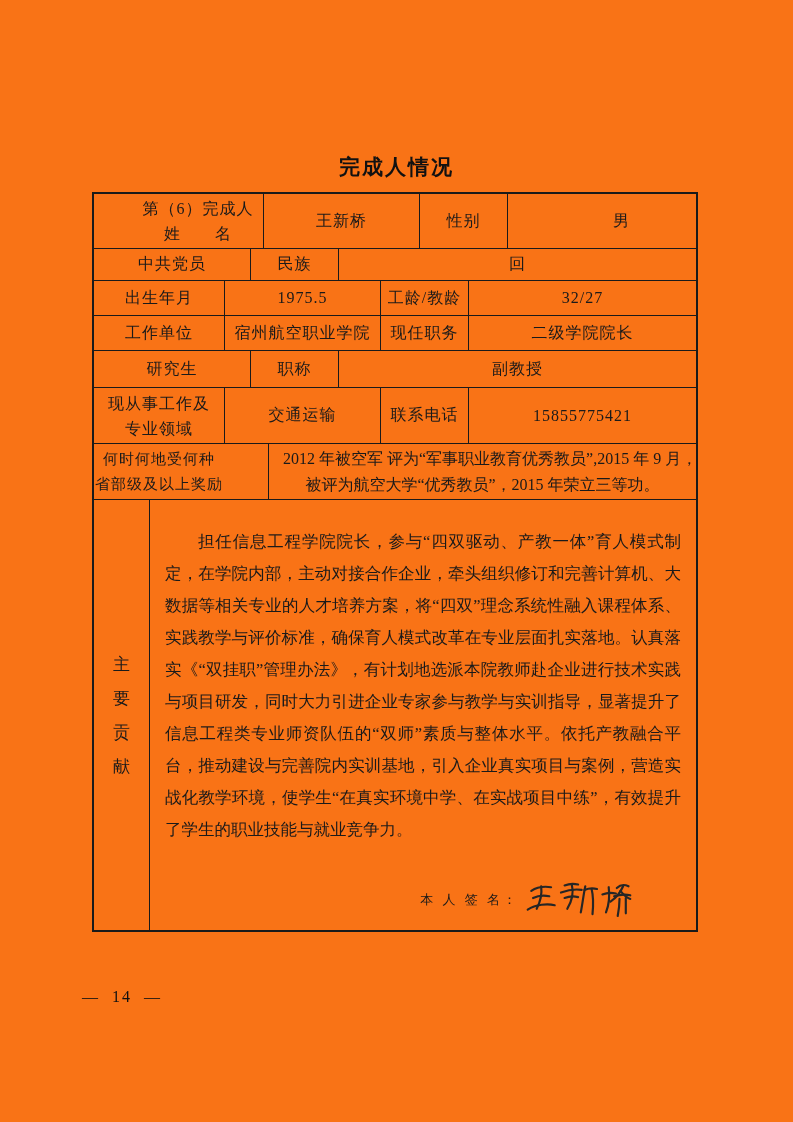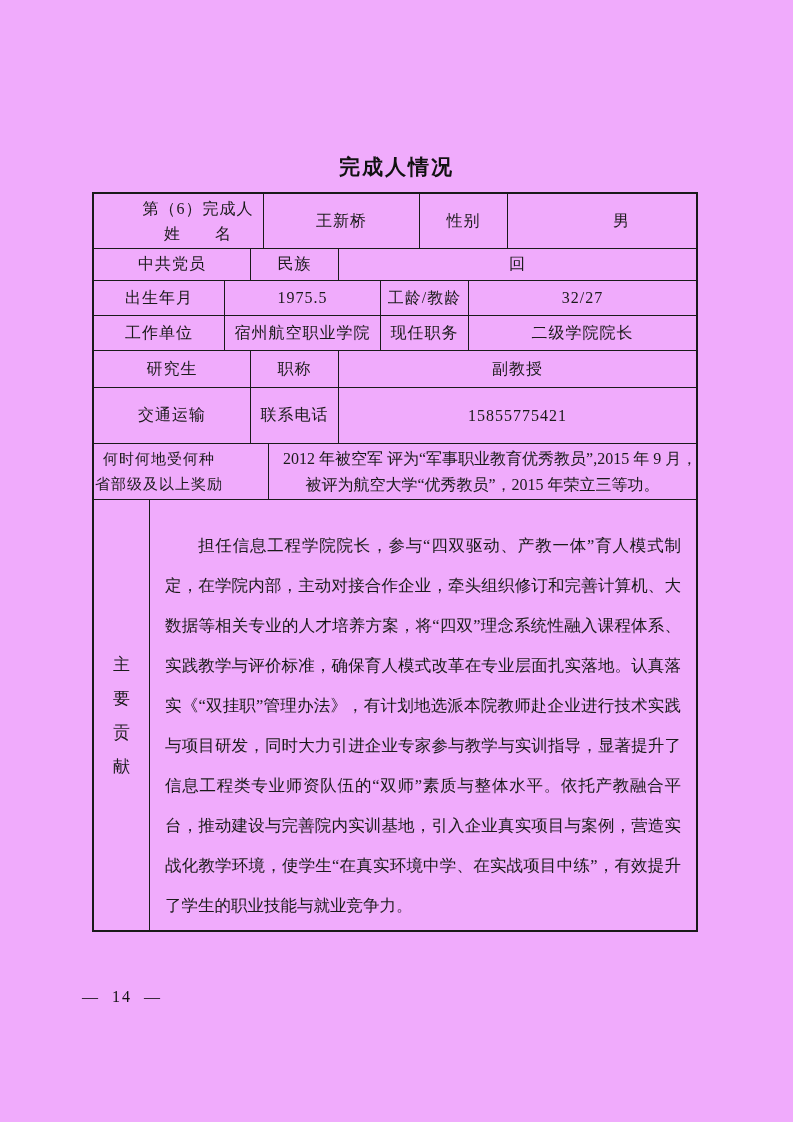--- a/index.html
+++ b/index.html
@@ -1,18 +1,18 @@
 <!DOCTYPE html>
 <html><head>
 <meta charset="utf-8">
 <style>
   * { margin:0; padding:0; box-sizing:border-box; }
   html,body { background:#ffffff; }
   .page {
-    position:relative; width:793px; height:1122px; background:#f0abfc;
+    position:relative; width:793px; height:1122px; background:#f97316;
     font-family:"Liberation Serif","DejaVu Serif",serif; color:#1a1a1a;
     overflow:hidden; margin:0 auto;
   }
   .doc-title {
     position:absolute; top:153px; left:0; right:0; text-align:center;
     font-family:"Liberation Sans","DejaVu Sans",sans-serif;
     font-size:21px; font-weight:bold; letter-spacing:2px; color:#111;
   }
   .form-table {
     position:absolute; left:92px; top:192px; width:606px;
@@ -34,21 +34,21 @@
   .rh7 { height:56px; } .rh8 { height:431px; }
   .label, .value { font-size:16px; color:#1a1a1a; letter-spacing:1px; }
   .lbl-lines { display:flex; flex-direction:column; align-items:center; line-height:25px; }
   .award-label { font-size:15px; }
   .award-content { flex-direction:column; justify-content:center; line-height:26px; font-size:16px; padding:2px 8px;margin-left:44px; }
   .award-line1 { width:100%; text-align:left; padding-left:6px; white-space:nowrap; }
   .award-line2 { width:100%; text-align:center; }
   .vlabel { flex-direction:column; justify-content:center; gap:11px; font-size:17px; letter-spacing:0; }
   .contrib-body { padding:26px 15px 0 15px; }
   .contrib-text {
-    font-size:16.5px; line-height:40px; text-align:justify; text-indent:2em;
+    font-size:16.5px; line-height:32px; text-align:justify; text-indent:2em;
     color:#1a1a1a;
   }
   .sign-row {
     display:flex; align-items:center; justify-content:flex-end;
     margin-top:34px; padding-right:48px;
   }
   .sign-label { font-size:13px; letter-spacing:3px; }
   .signature-svg { width:108px; height:44px; margin-left:6px; margin-top:-4px; }
   .page-number {
     position:absolute; left:82px; top:988px; font-size:16px; letter-spacing:2px;
@@ -96,20 +96,26 @@
       <div class="cell c4 value">二级学院院长</div>
     </div>
 
     <div class="trow rh5">
       <div class="cell c2 value">研究生</div>
       <div class="cell c3 label">职称</div>
       <div class="cell c4 value">副教授</div>
     </div>
 
     <div class="trow rh6">
+      <div class="cell c1 label">
+        <div class="lbl-lines">
+          <span>现从事工作及</span>
+          <span>专业领域</span>
+        </div>
+      </div>
       <div class="cell c2 value">交通运输</div>
       <div class="cell c3 label">联系电话</div>
       <div class="cell c4 value">15855775421</div>
     </div>
 
     <div class="trow rh7">
       <div class="cell c1 label award-label">
         <div class="lbl-lines">
           <span>何时何地受何种</span>
           <span>省部级及以上奖励</span>

